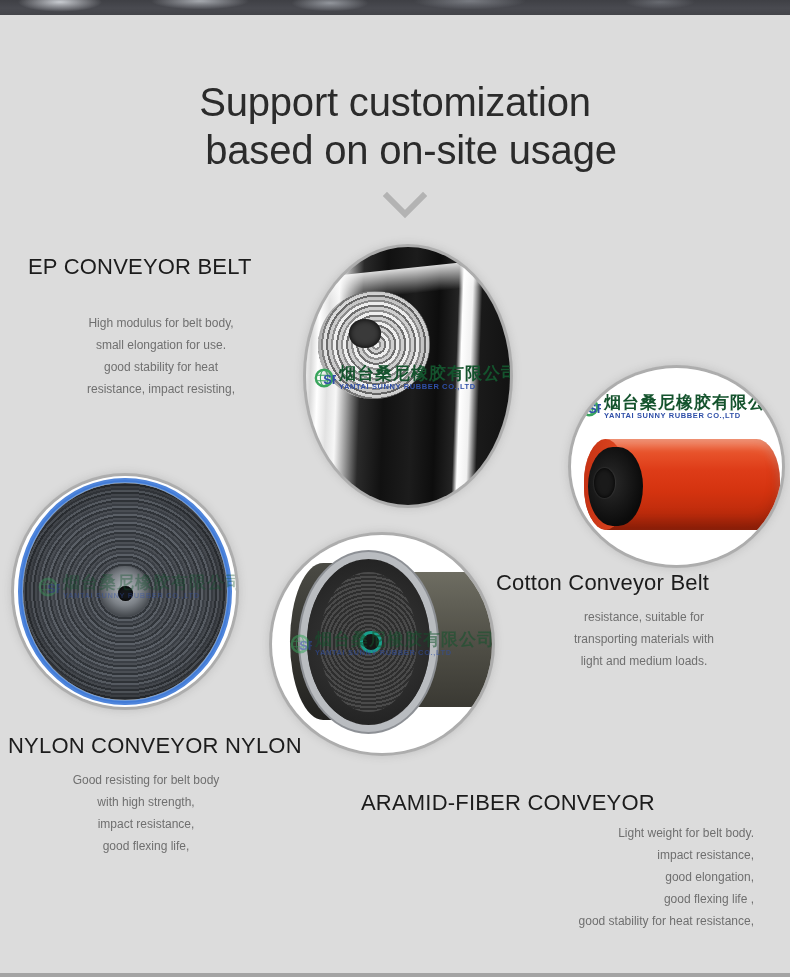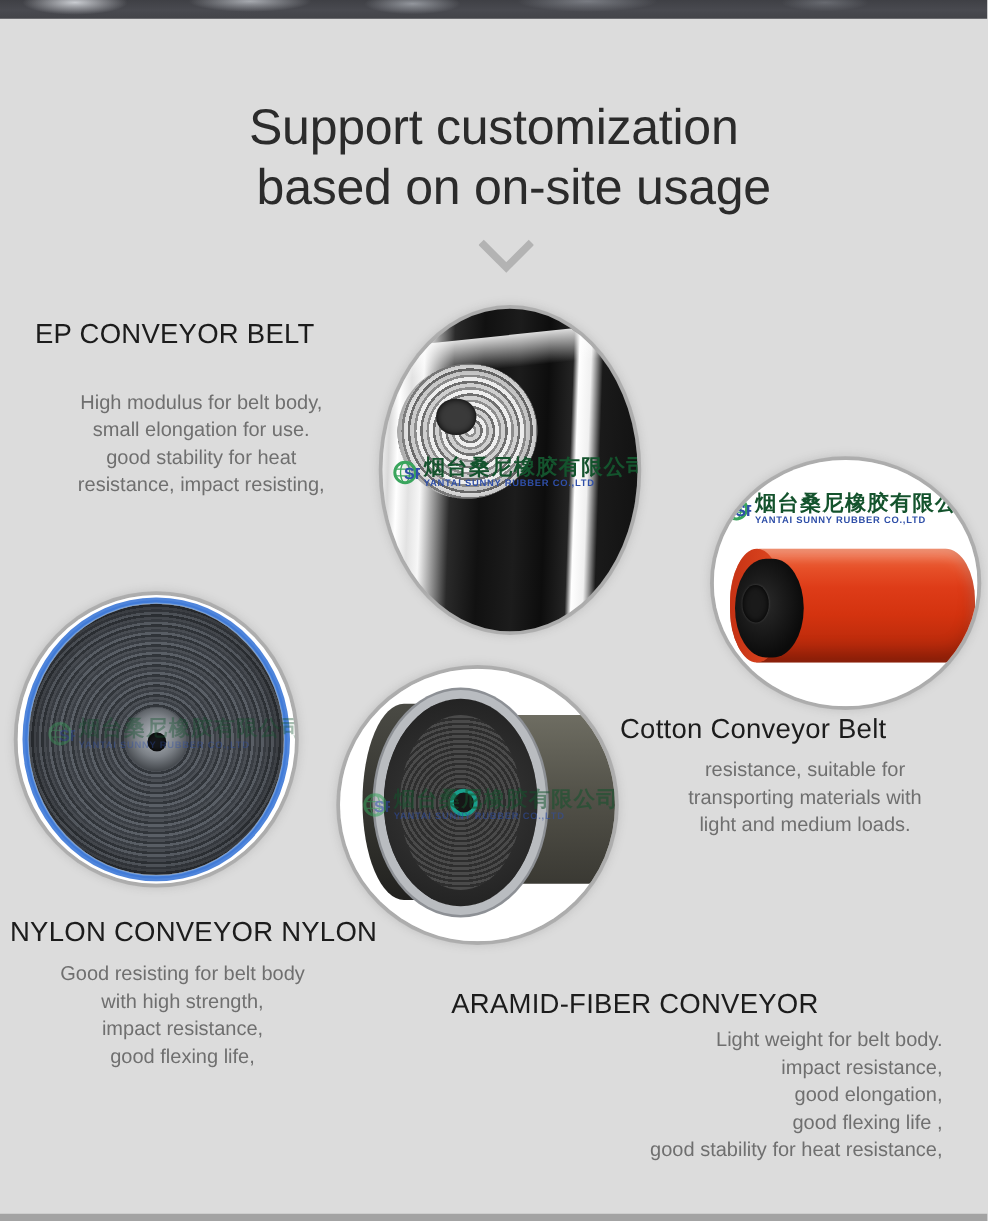--- a/index.html
+++ b/index.html
@@ -9,21 +9,21 @@
   }
   body {
     font-family: "Liberation Sans", sans-serif;
   }
   #page {
     position: relative;
     width: 790px;
     height: 977px;
     background: #dcdcdc;
     overflow: hidden;
-    border-bottom: 6px solid #a3a3a3;
+    border-bottom: 4px solid #a3a3a3;
     box-sizing: border-box;
   }
 
   
   .top-strip {
     position: absolute;
     left: 0; top: 0;
     width: 790px; height: 15px;
     background:
       radial-gradient(ellipse 60px 14px at 60px 2px, rgba(225,228,233,.85), rgba(225,228,233,0) 70%),
@@ -272,21 +272,21 @@
     position: absolute;
     color: #1c1c1c;
     font-size: 22px;
     font-weight: 400;
     letter-spacing: 0.2px;
     white-space: nowrap;
   }
   .sect-body {
     position: absolute;
     color: #6f6f6f;
-    font-size: 16px;
+    font-size: 12px;
     line-height: 22px;
     text-align: center;
   }
   .sect-body span { display: block; }
 
   #title-ep     { left: 28px;  top: 254px; }
   #body-ep      { left: 8px;   top: 312px; width: 306px; }
 
   #title-cotton { left: 496px; top: 570px; }
   #body-cotton  { left: 500px; top: 606px; width: 288px; }

